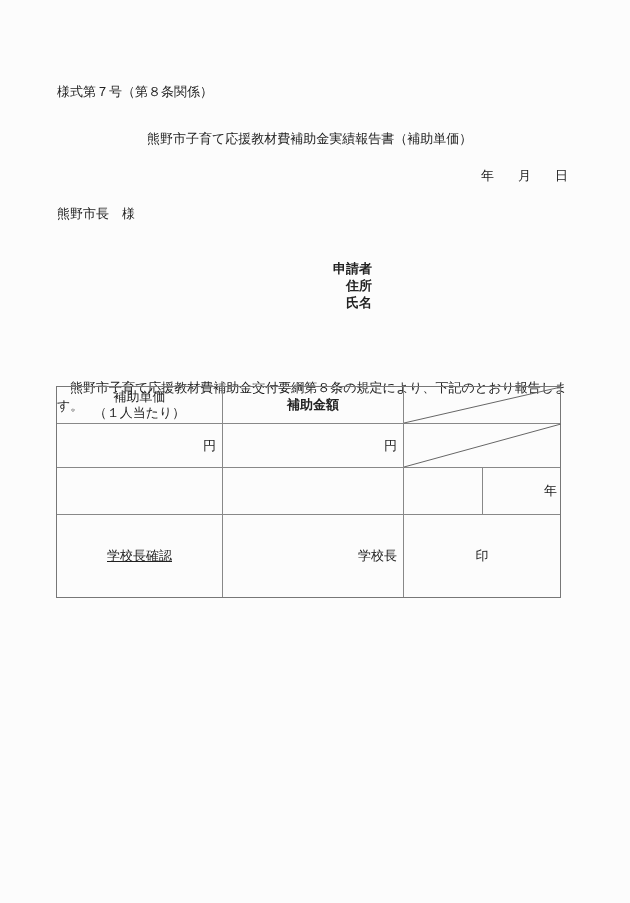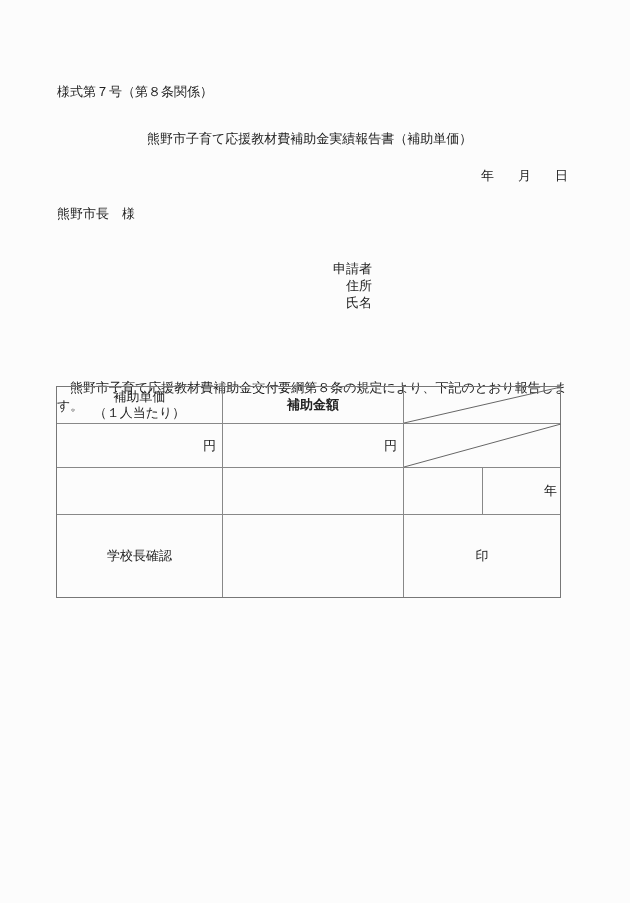--- a/index.html
+++ b/index.html
@@ -17,21 +17,21 @@
       font-size: 13px;
     }
     .abs { position: absolute; white-space: nowrap; line-height: 16px; }
     #form-number { left: 57px; top: 84px; }
     #doc-title { left: 147px; top: 131px; }
     #date-line { left: 481px; top: 168px; text-align: center; }
     #date-line span { display: inline-block; }
     #date-line .gap { width: 24px; }
     #addressee { left: 57px; top: 206px; }
     #applicant-block { left: 333px; top: 261px; }
-    #applicant-block div { height: 17px; }
+    #applicant-block div { height: 17px; font-weight: bold; }
     #applicant-block .indent { padding-left: 13px; }
     #body-text {
       left: 57px; top: 331px; width: 520px; white-space: normal;
       line-height: 18px;
       text-indent: 13px;
       margin-top: 48px;
     }
 
     
     #report-table {
@@ -105,17 +105,20 @@
   </div>
   <div class="cell right" style="left:166px; top:37px; width:180px; height:43px;">
     <span>円</span>
   </div>
 
   <div class="cell" style="left:166px; top:81px; width:180px; height:46px;"></div>
   <div class="cell right" style="left:426px; top:81px; width:77px; height:46px; padding-right:3px;">
     <span>年</span>
   </div>
 
-  <div class="cell center" style="left:0; top:128px; width:165px; height:82px;">学校長確認</div>
+  <div class="cell center" style="left:0; top:128px; width:165px; height:82px;text-decoration:underline;">学校長確認</div>
+  <div class="cell right" style="left:166px; top:128px; width:180px; height:82px;">
+    <span>学校長</span>
+  </div>
   <div class="cell center" style="left:347px; top:128px; width:156px; height:82px;">
     <span>印</span>
   </div>
 </div>
 
 </body></html>

